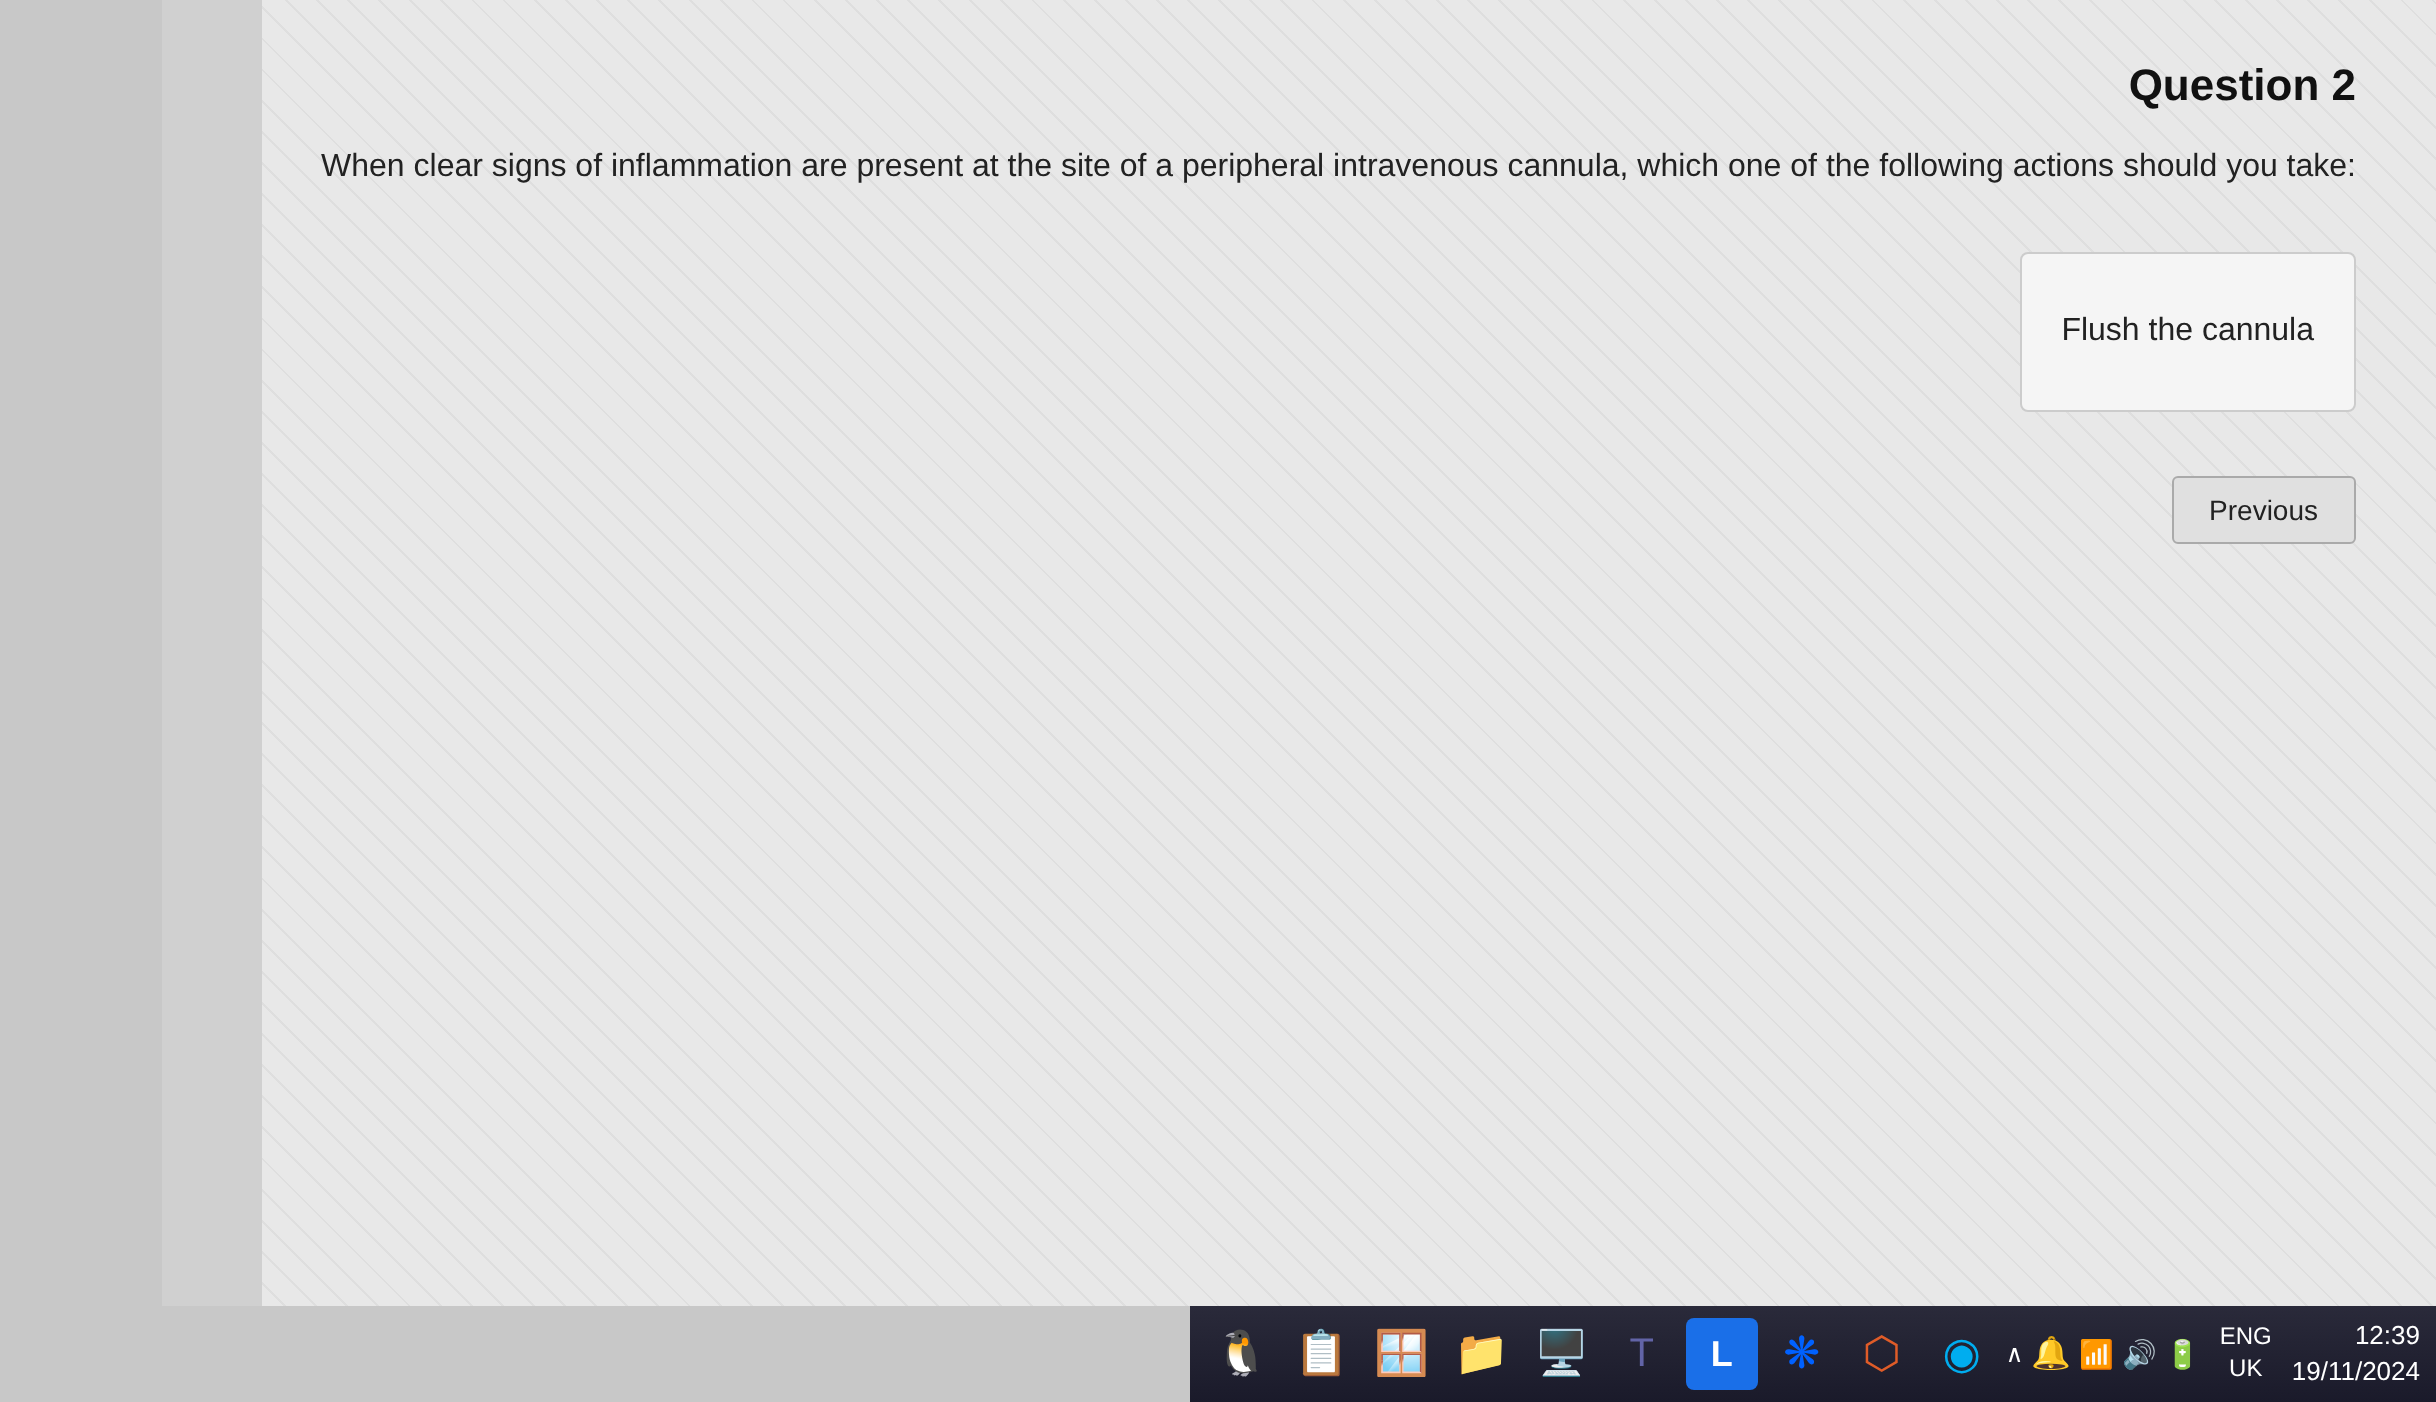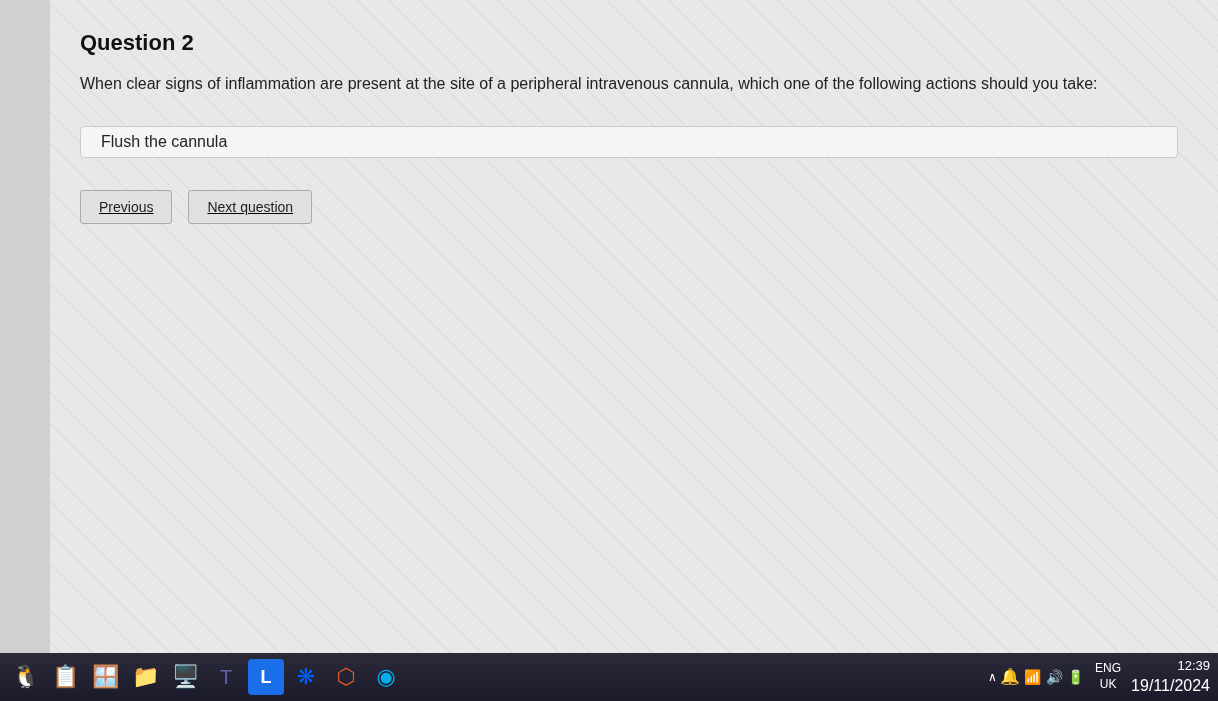--- a/index.html
+++ b/index.html
@@ -1,15 +1,15 @@
 <!DOCTYPE html>
 <html><head>
   <meta charset="utf-8">
   <style>
-    * { margin: 0; padding: 0; box-sizing: border-box; }
+    * { margin: 0; padding: 0; box-sizing: border-box; align-items: flex-end; }
     body {
       width: 1218px;
       height: 701px;
       background: #c8c8c8;
       font-family: 'Segoe UI', Arial, sans-serif;
       overflow: hidden;
       display: flex;
       flex-direction: column;
     }
 
@@ -41,42 +41,41 @@
       color: #222;
       margin-bottom: 30px;
       line-height: 1.5;
       max-width: 1050px;
     }
 
     .answer-option {
       background: #f5f5f5;
       border: 1px solid #ccc;
       border-radius: 4px;
-      padding: 6px 20px;
+      padding: 30px 20px;
       margin-bottom: 12px;
       font-size: 16px;
       color: #222;
       cursor: pointer;
       max-width: 1100px;
       transition: background 0.1s;
     }
 
     .answer-option.selected {
       background: #1a6e8e;
       color: #fff;
       font-weight: 700;
       border-color: #1a6e8e;
     }
 
     .buttons-row {
       display: flex;
-      flex-direction: row;
-      gap: 16px;
+      flex-direction: column;
+      gap: 6px;
       margin-top: 20px;
-      text-decoration: underline;
     }
 
     .nav-button {
       padding: 8px 18px;
       background: #e0e0e0;
       border: 1px solid #aaa;
       border-radius: 3px;
       font-size: 14px;
       color: #222;
       cursor: pointer;
@@ -153,21 +152,20 @@
   <div class="question-text">When clear signs of inflammation are present at the site of a peripheral intravenous cannula, which one of the following actions should you take:</div>
 
   <div class="answer-option">
     <span>Flush the cannula</span>
   </div>
 
 
 
   <div class="buttons-row">
     <button class="nav-button">Previous</button>
-    <button class="nav-button">Next question</button>
   </div>
 </div>
 
 <div class="taskbar">
 
   <div class="taskbar-icon">🐧</div>
   <div class="taskbar-icon">📋</div>
   <div class="taskbar-icon" style="color:#00bcf2">🪟</div>
   <div class="taskbar-icon" style="color:#ffd700">📁</div>
   <div class="taskbar-icon">🖥️</div>
@@ -188,16 +186,16 @@
 
     <div class="system-tray">
       <div style="text-align:center;line-height:1.3">
         <div>ENG</div>
         <div>UK</div>
       </div>
     </div>
 
     <div class="taskbar-clock">
       <div style="color:#fff;font-size:13px;font-weight:400">12:39</div>
-      <div style="color:#fff;font-size:16px">19/11/2024</div>
+      <div style="color:#fff;font-size:13px">19/11/2024</div>
     </div>
   </div>
 </div>
 
 </body></html>

